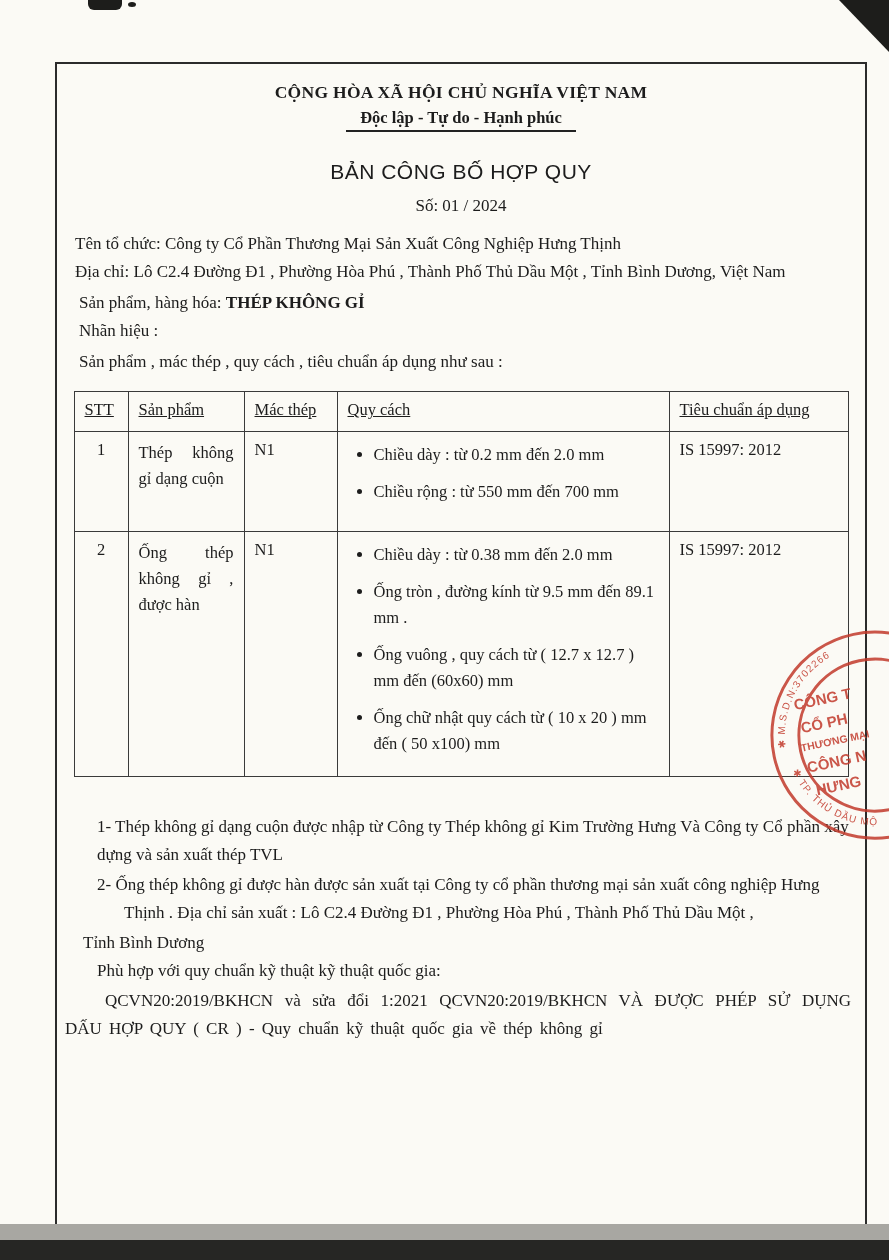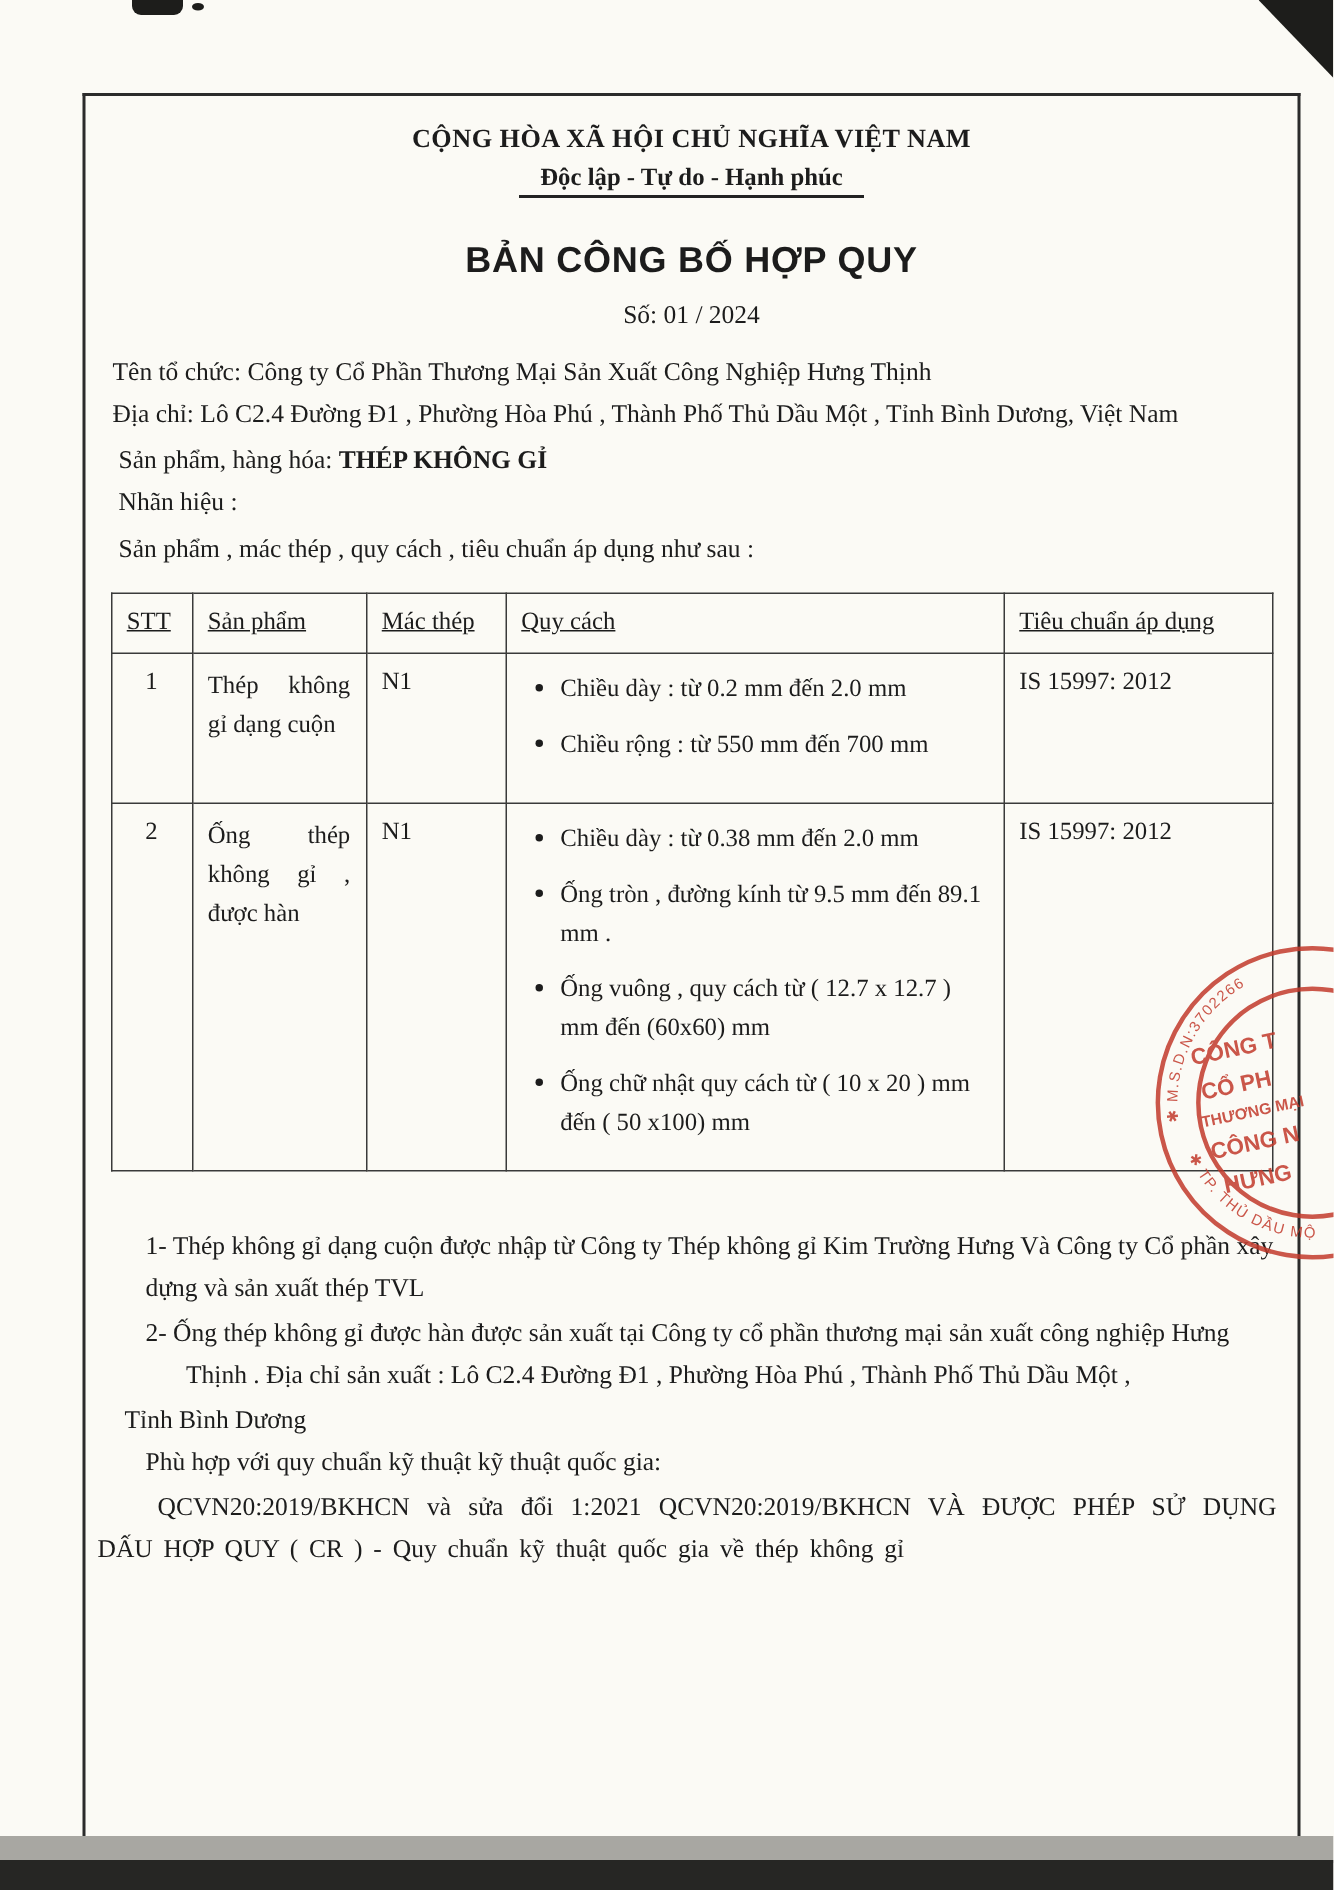--- a/index.html
+++ b/index.html
@@ -29,22 +29,22 @@
   .motto {
     display:inline-block;
     font-weight:bold;
     font-size:16.5px;
     padding:0 14px 2px 14px;
     border-bottom:2px solid #222;
   }
   .doc-title {
     margin-top:28px;
     font-family:"Liberation Sans", sans-serif;
-    font-weight:bold;
-    font-size:24px;
+    font-weight:normal;
+    font-size:21px;
     letter-spacing:0.5px;
   }
   .doc-number { margin-top:12px; font-size:17px; }
 
   .paras { margin-top:14px; padding:0 4px 0 10px; font-size:17px; line-height:27px; }
   .para { margin-top:1px; }
   .para.space { margin-top:4px; }
   .bold { font-weight:bold; }
   .indent { padding-left:4px; }
 

